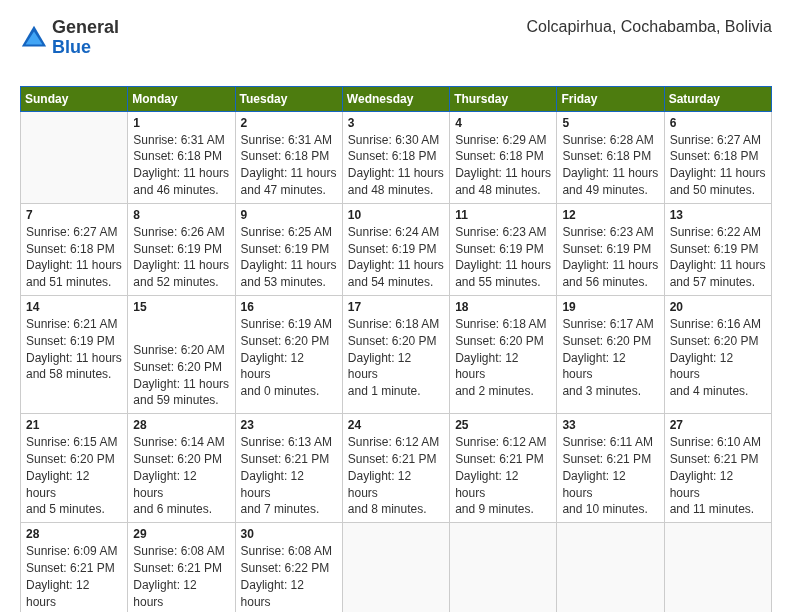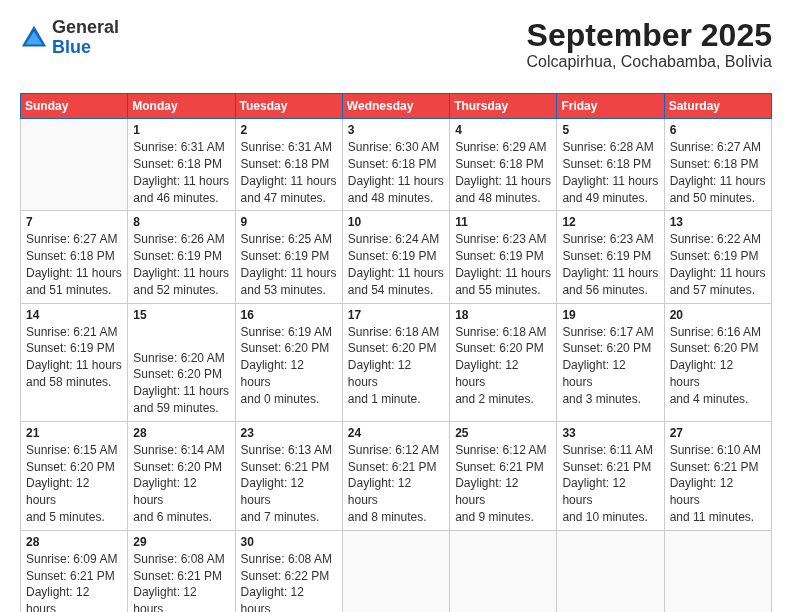--- a/index.html
+++ b/index.html
@@ -14,21 +14,21 @@
       width: 792px;
       height: 612px;
       padding: 18px 20px 10px 20px;
       display: flex;
       flex-direction: column;
     }
     .header {
       display: flex;
       justify-content: space-between;
       align-items: flex-start;
-      margin-bottom: 22px;
+      margin-bottom: 28px;
     }
     .logo {
       display: flex;
       align-items: center;
       gap: 4px;
     }
     .logo-text {
       font-size: 18px;
       font-weight: bold;
       line-height: 1.1;
@@ -53,21 +53,21 @@
       color: #333;
     }
     .calendar {
       flex: 1;
       border: 1px solid #bbb;
       border-collapse: collapse;
       width: 100%;
       table-layout: fixed;
     }
     .calendar th {
-      background: #ef4444;
+      background: #4d7c0f;
       color: #fff;
       font-size: 12px;
       font-weight: bold;
       padding: 5px 4px;
       text-align: left;
       border: 1px solid #1565C0;
     }
     .calendar td {
       border: 1px solid #ccc;
       vertical-align: top;
@@ -101,21 +101,20 @@
       <svg class="logo-icon" viewBox="0 0 30 30">
         <polygon points="15,2 28,24 2,24" fill="#1565C0"></polygon>
         <polygon points="15,8 24,22 6,22" fill="#42A5F5"></polygon>
       </svg>
       <div class="logo-text">
         <span class="logo-general">General</span><br>
         <span class="logo-blue">Blue</span>
       </div>
     </div>
     <div class="title-block">
-      <div class="month-title">September 2025</div>
       <div class="location">Colcapirhua, Cochabamba, Bolivia</div>
     </div>
   </div>
 
   <table class="calendar">
     <thead>
       <tr>
       <th>Sunday</th>
           <th>Monday</th>
           <th>Tuesday</th>

